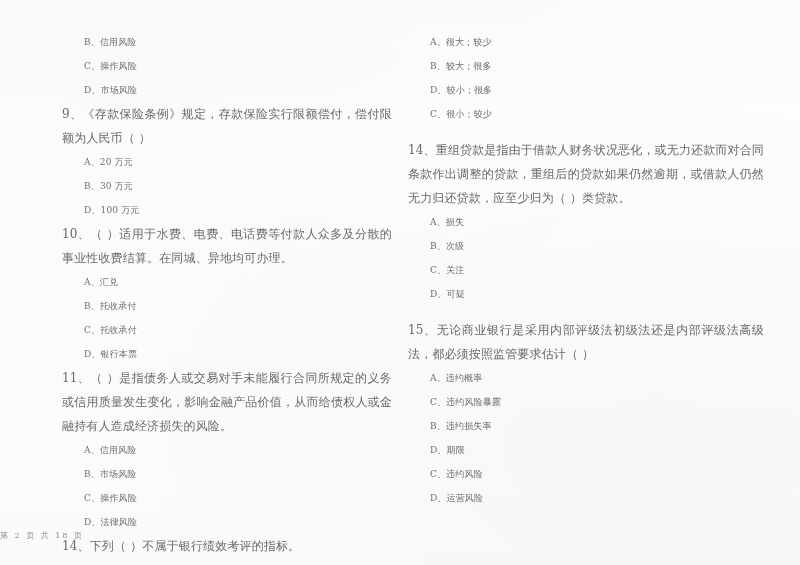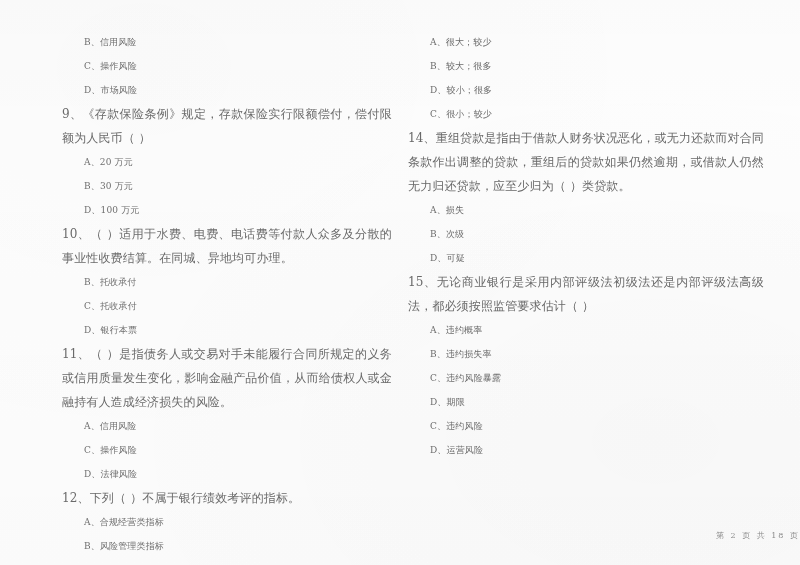--- a/index.html
+++ b/index.html
@@ -67,29 +67,29 @@
   }
   .opt {
     font-size: 9px;
     line-height: 24px;
     letter-spacing: 0.15px;
     margin: 0;
     padding-left: 22px;
     color: #6e6e6e;
     white-space: nowrap;
   }
-  .col-right .q-stem { color: #686868; }
+  .col-right .q-stem { color: #686868; margin-top: 12px; }
   .col-right .opt { color: #6c6c6c; }
 
   .footer {
     position: absolute;
     left: 0;
     right: 0;
     top: 530px;
-    text-align: right;
+    text-align: left;
     font-size: 8px;
     letter-spacing: 2px;
     color: #8a8a8a;
   }
 
   
   .softscan {
     filter: blur(0.22px);
     padding-left: 44px;
   }
@@ -111,62 +111,65 @@
 
       <div class="q">
         <div class="q-stem">9、《存款保险条例》规定，存款保险实行限额偿付，偿付限额为人民币（      ）</div>
         <div class="opt">A、20 万元</div>
         <div class="opt">B、30 万元</div>
         <div class="opt">D、100 万元</div>
       </div>
 
       <div class="q">
         <div class="q-stem">10、（      ）适用于水费、电费、电话费等付款人众多及分散的事业性收费结算。在同城、异地均可办理。</div>
+        <div class="opt">A、汇兑</div>
         <div class="opt">B、托收承付</div>
         <div class="opt">C、托收承付</div>
         <div class="opt">D、银行本票</div>
       </div>
 
       <div class="q">
         <div class="q-stem">11、（      ）是指债务人或交易对手未能履行合同所规定的义务或信用质量发生变化，影响金融产品价值，从而给债权人或金融持有人造成经济损失的风险。</div>
         <div class="opt">A、信用风险</div>
+        <div class="opt">B、市场风险</div>
         <div class="opt">C、操作风险</div>
         <div class="opt">D、法律风险</div>
       </div>
 
       <div class="q">
-        <div class="q-stem">12、下列（      ）不属于银行绩效考评的指标。</div>
+        <div class="q-stem">14、下列（      ）不属于银行绩效考评的指标。</div>
         <div class="opt">A、合规经营类指标</div>
         <div class="opt">B、风险管理类指标</div>
 
       </div>
 
     </div>
 
     <div class="col col-right">
 
       <div class="q">
         <div class="opt">A、很大；较少</div>
         <div class="opt">B、较大；很多</div>
         <div class="opt">D、较小；很多</div>
         <div class="opt">C、很小；较少</div>
       </div>
 
       <div class="q">
         <div class="q-stem">14、重组贷款是指由于借款人财务状况恶化，或无力还款而对合同条款作出调整的贷款，重组后的贷款如果仍然逾期，或借款人仍然无力归还贷款，应至少归为（      ）类贷款。</div>
         <div class="opt">A、损失</div>
         <div class="opt">B、次级</div>
+        <div class="opt">C、关注</div>
         <div class="opt">D、可疑</div>
       </div>
 
       <div class="q">
         <div class="q-stem">15、无论商业银行是采用内部评级法初级法还是内部评级法高级法，都必须按照监管要求估计（      ）</div>
         <div class="opt">A、违约概率</div>
+        <div class="opt">C、违约风险暴露</div>
         <div class="opt">B、违约损失率</div>
-        <div class="opt">C、违约风险暴露</div>
         <div class="opt">D、期限</div>
       </div>
 
       <div class="q">
         <div class="opt">C、违约风险</div>
         <div class="opt">D、运营风险</div>
       </div>
 
     </div>
 

